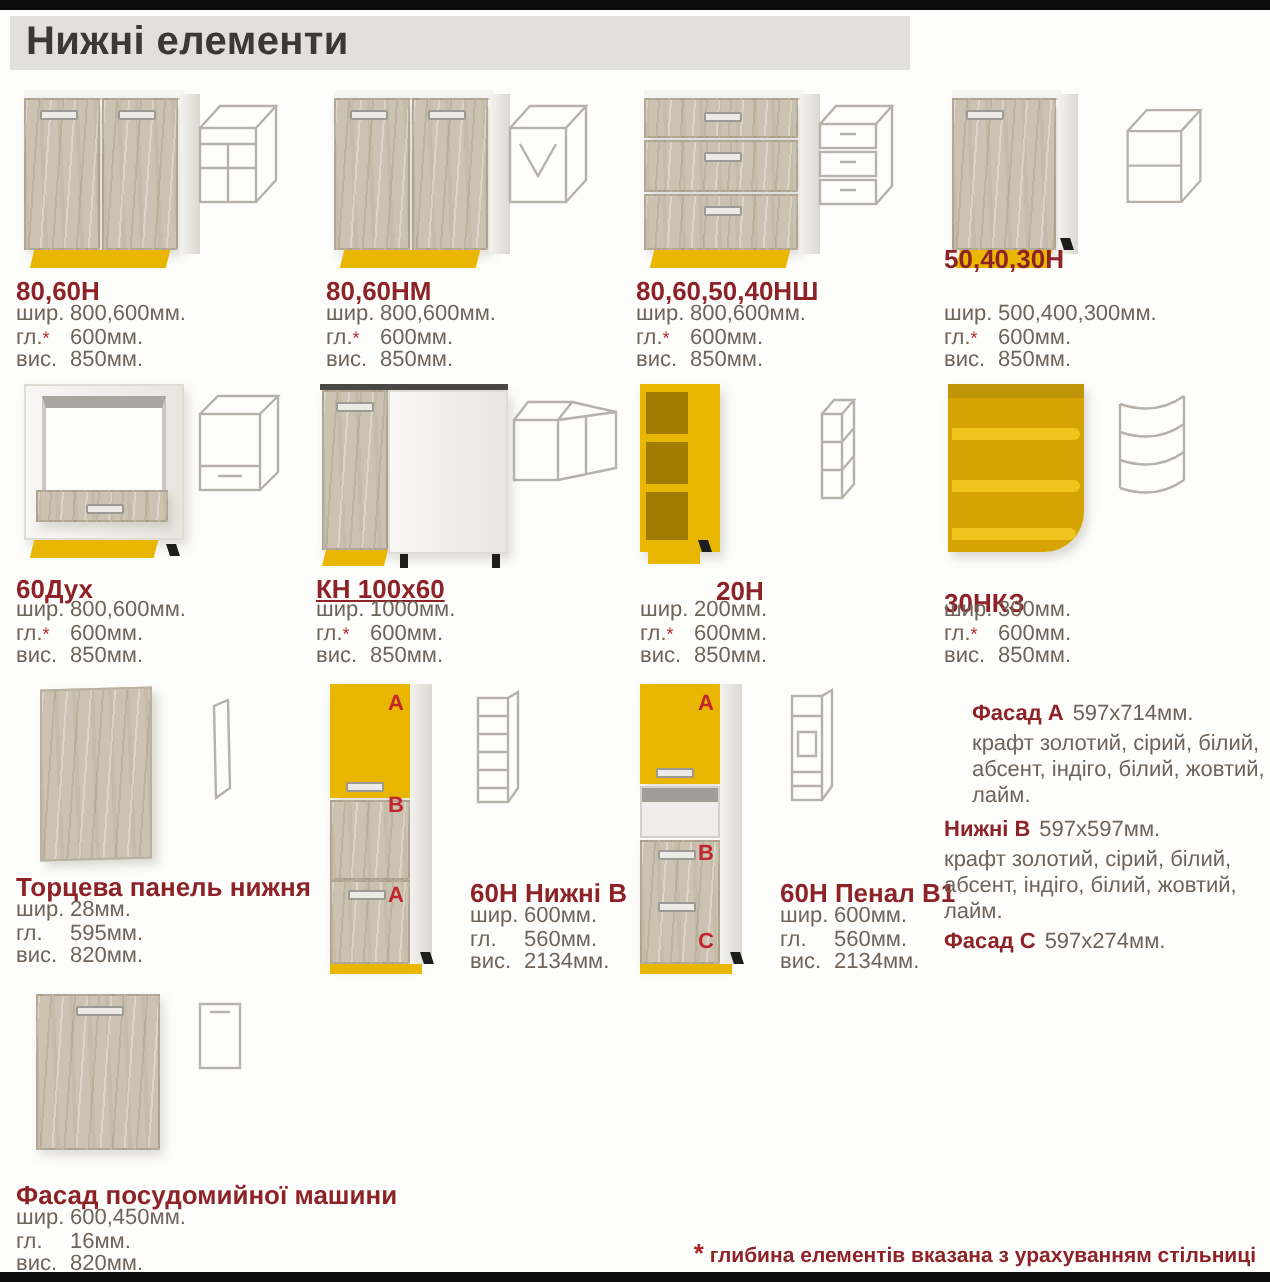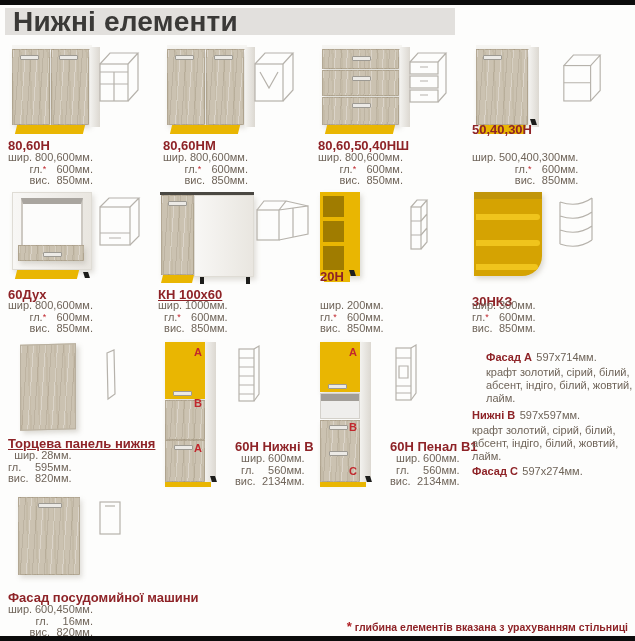--- a/index.html
+++ b/index.html
@@ -1,23 +1,23 @@
 <!DOCTYPE html>
 <html><head>
 <meta charset="utf-8">
 <style>
   html,body{margin:0;padding:0;background:#ffffff;font-family:"Liberation Sans",sans-serif;}
   #page{position:relative;width:635px;height:641px;background:#fdfdfc;overflow:hidden;}
   .edgebar{position:absolute;left:0;width:635px;height:5px;background:#0c0c0c;}
   #titlebar{position:absolute;left:5px;top:8px;width:450px;height:27px;background:#e2e0dd;}
-  #titlebar .t{display:block;font-size:28px;font-weight:bold;color:#3a3937;line-height:27px;padding-left:8px;letter-spacing:.2px;}
+  #titlebar .t{display:block;font-size:20px;font-weight:bold;color:#3a3937;line-height:27px;padding-left:8px;letter-spacing:.2px;}
   .cell{position:absolute;}
   .pname{position:absolute;left:0;font-size:13px;font-weight:bold;color:#8e2327;white-space:nowrap;}
   .dims{position:absolute;left:0;font-size:11px;color:#6f6459;line-height:11.5px;}
-  .drow{display:flex;white-space:nowrap;justify-content:flex-end;}
+  .drow{display:flex;white-space:nowrap;}
   .dl{width:27px;flex:none;}
   .star{color:#c1272d;font-size:9px;vertical-align:top;line-height:10px;}
   .photo{position:absolute;}
   .photo div{position:absolute;}
   .wood{background-color:#cbc2b1;background-image:
     repeating-linear-gradient(94deg, rgba(255,255,255,.30) 0 1px, rgba(255,255,255,0) 1px 6px, rgba(118,101,78,.16) 6px 7px, rgba(118,101,78,0) 7px 12px),
     repeating-linear-gradient(88deg, rgba(160,143,115,.14) 0 2px, rgba(160,143,115,0) 2px 9px);}
   .door{border:1px solid rgba(135,120,95,.35);box-sizing:border-box;box-shadow:2px 3px 5px rgba(120,110,90,.22);}
   .ctop{background:#f6f5f2;border-bottom:1px solid #d6d2cb;}
   .sidep{background:linear-gradient(90deg,#f3f2ef,#dcd8d1);}
@@ -251,21 +251,21 @@
       <div style="left:3px;top:4px;width:21px;height:21px;background:#a07c00;"></div>
       <div style="left:3px;top:29px;width:21px;height:21px;background:#a07c00;"></div>
       <div style="left:3px;top:54px;width:21px;height:24px;background:#a07c00;"></div>
       <div class="yell" style="left:4px;top:84px;width:26px;height:6px;"></div>
       <div class="leg" style="left:30px;top:78px;"></div>
     </div>
     <svg class="wire" style="left:88px;top:5px;" width="22" height="58" viewBox="0 0 22 58">
       <rect x="3" y="12" width="10" height="42"></rect>
       <path d="M3 12 L9 5 L19 5 L13 12 M19 5 L19 47 L13 54 M3 26 L13 26 M3 40 L13 40 M13 26 L19 19 M13 40 L19 33"></path>
     </svg>
-    <div class="pname" style="top:79px;">20Н</div>
+    <div class="pname" style="top:98px;margin-left:38px;">20Н</div>
     <div class="dims" style="top:110px;">
       <div class="drow">
           <span class="dl">шир.</span>
           <span class="dv">200мм.</span>
         </div>
       <div class="drow">
           <span class="dl"><span>гл.</span><span class="star">*</span></span>
           <span class="dv">600мм.</span>
         </div>
       <div class="drow">
@@ -303,21 +303,21 @@
     </div>
   </div>
 
   <div class="cell" style="left:8px;top:340px;width:152px;height:150px;">
     <div class="photo" style="left:12px;top:4px;width:62px;height:90px;">
       <div class="wood" style="left:0;top:0;width:56px;height:86px;border:1px solid #b9b09f;box-sizing:border-box;transform:skewY(-1.5deg);box-shadow:3px 3px 5px rgba(120,110,90,.25);"></div>
     </div>
     <svg class="wire" style="left:94px;top:6px;" width="18" height="58" viewBox="0 0 18 58">
       <path d="M5 7 L12 4 L13 48 L6 53 Z"></path>
     </svg>
-    <div class="pname" style="top:96px;text-decoration:underline;">Торцева панель нижня</div>
+    <div class="pname" style="top:96px;">Торцева панель нижня</div>
     <div class="dims" style="top:110px;">
       <div class="drow">
           <span class="dl">шир.</span>
           <span class="dv">28мм.</span>
         </div>
       <div class="drow">
           <span class="dl"><span>гл.</span><span class="star"></span></span>
           <span class="dv">595мм.</span>
         </div>
       <div class="drow">

